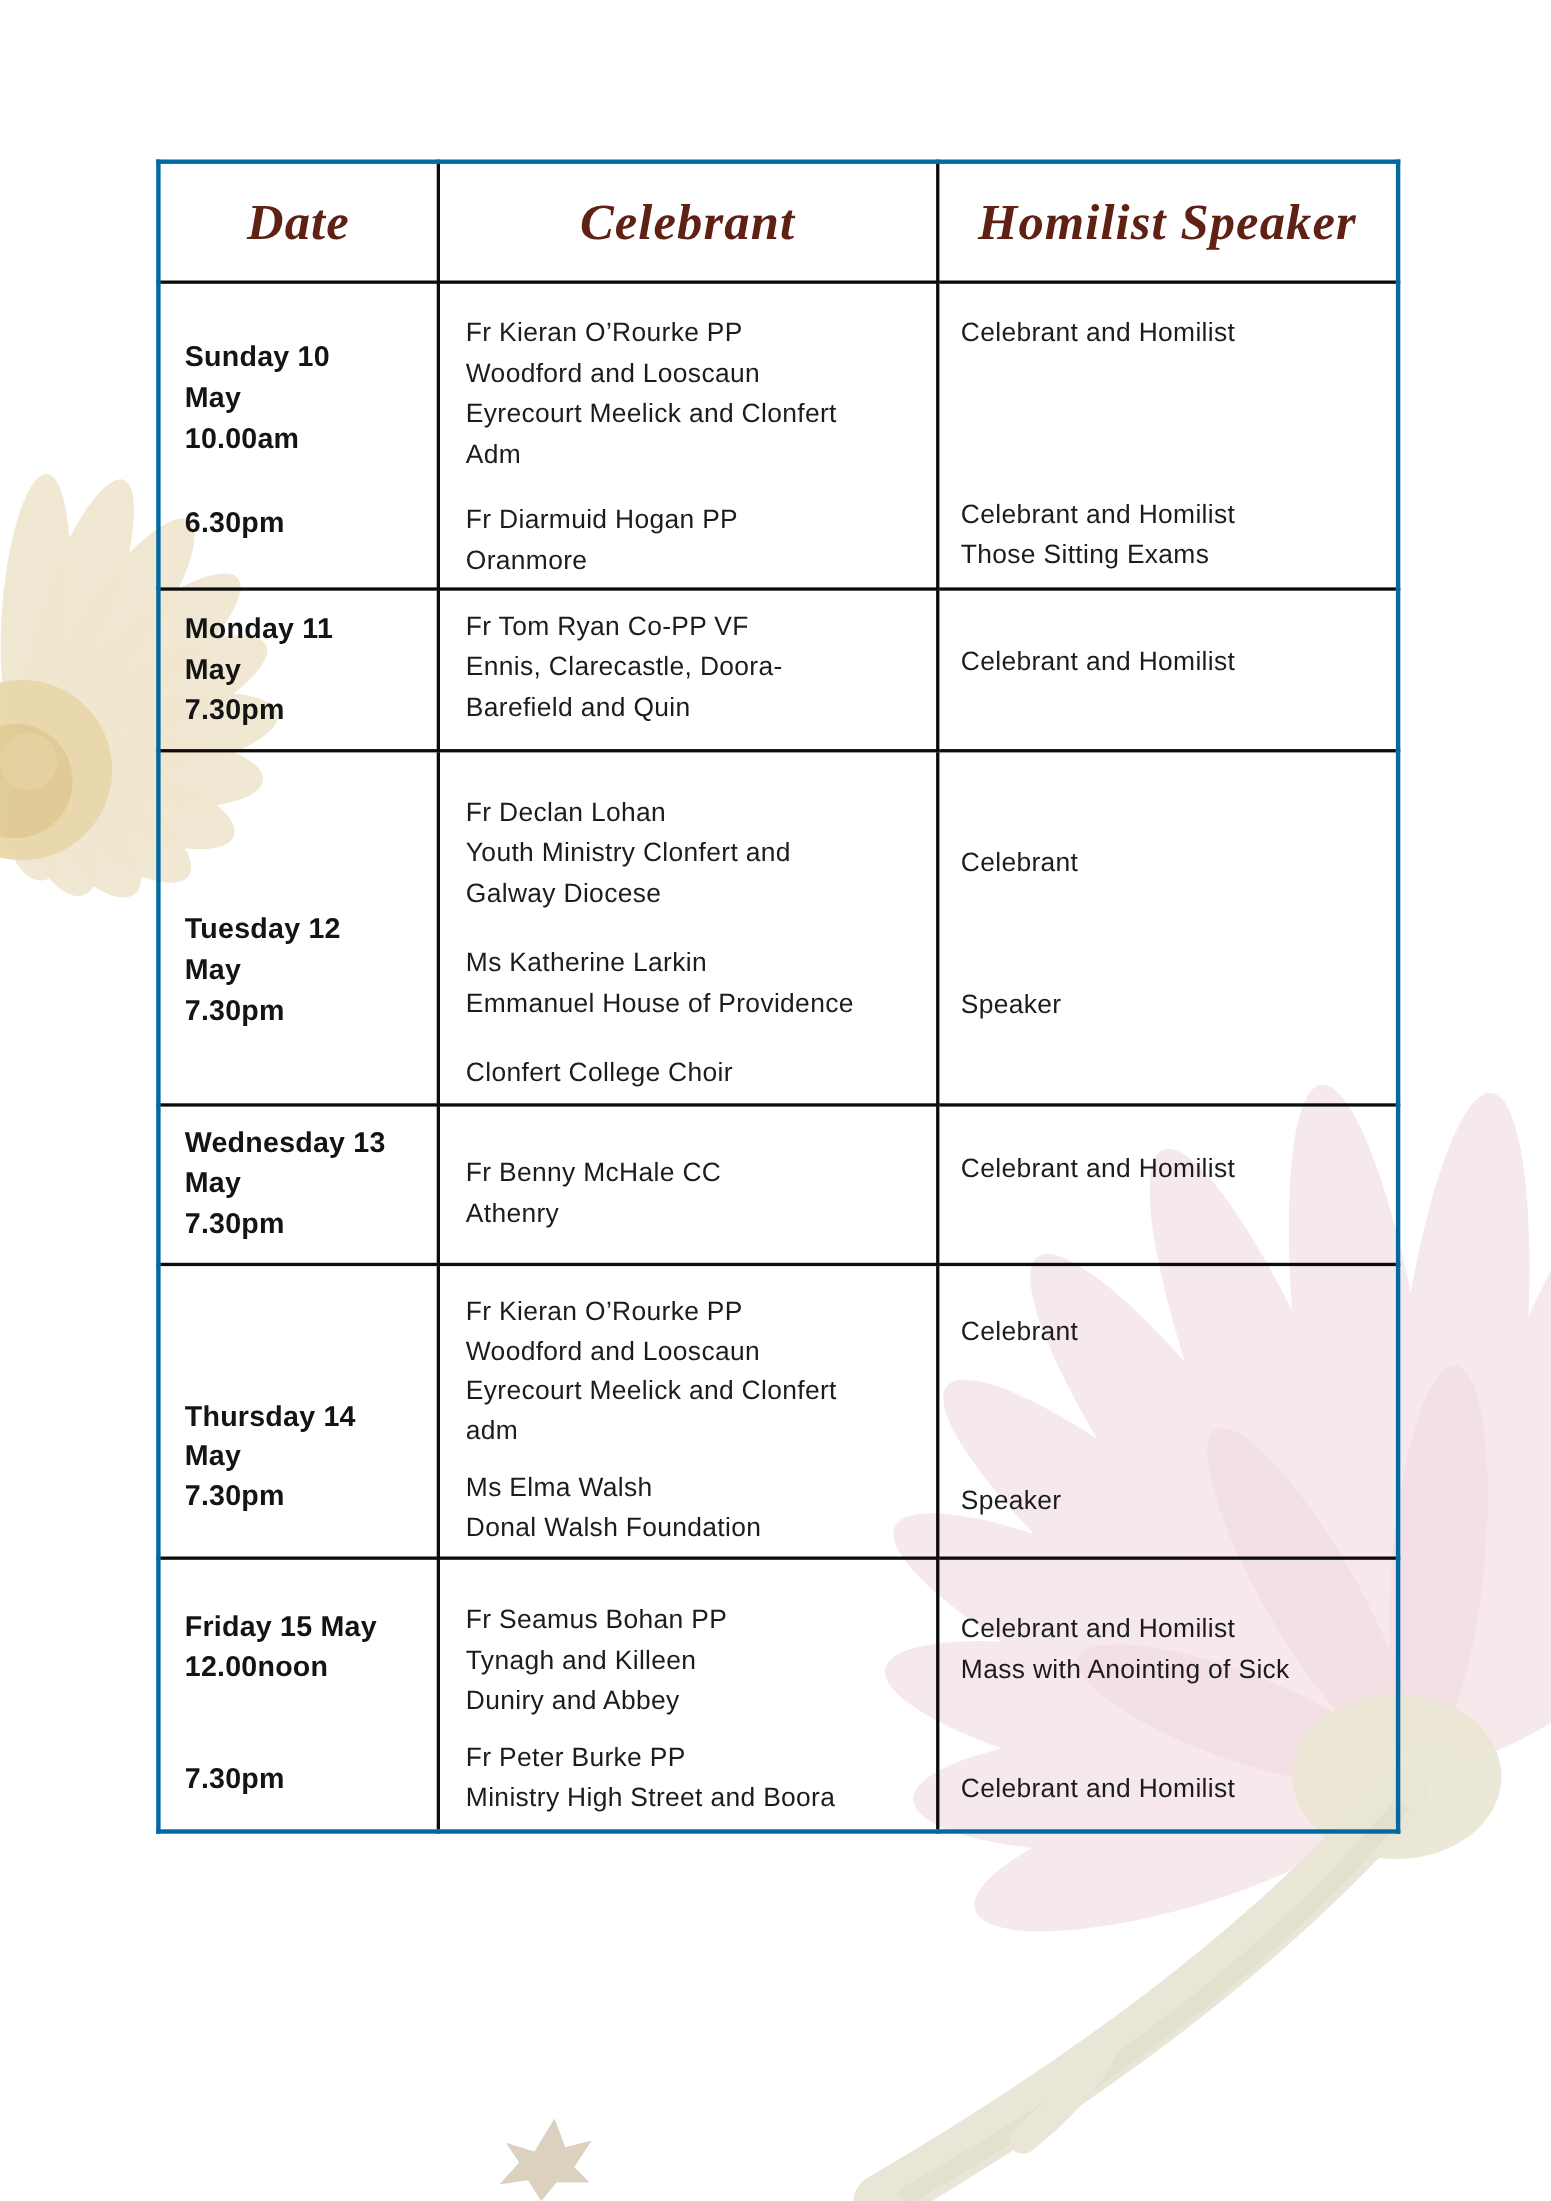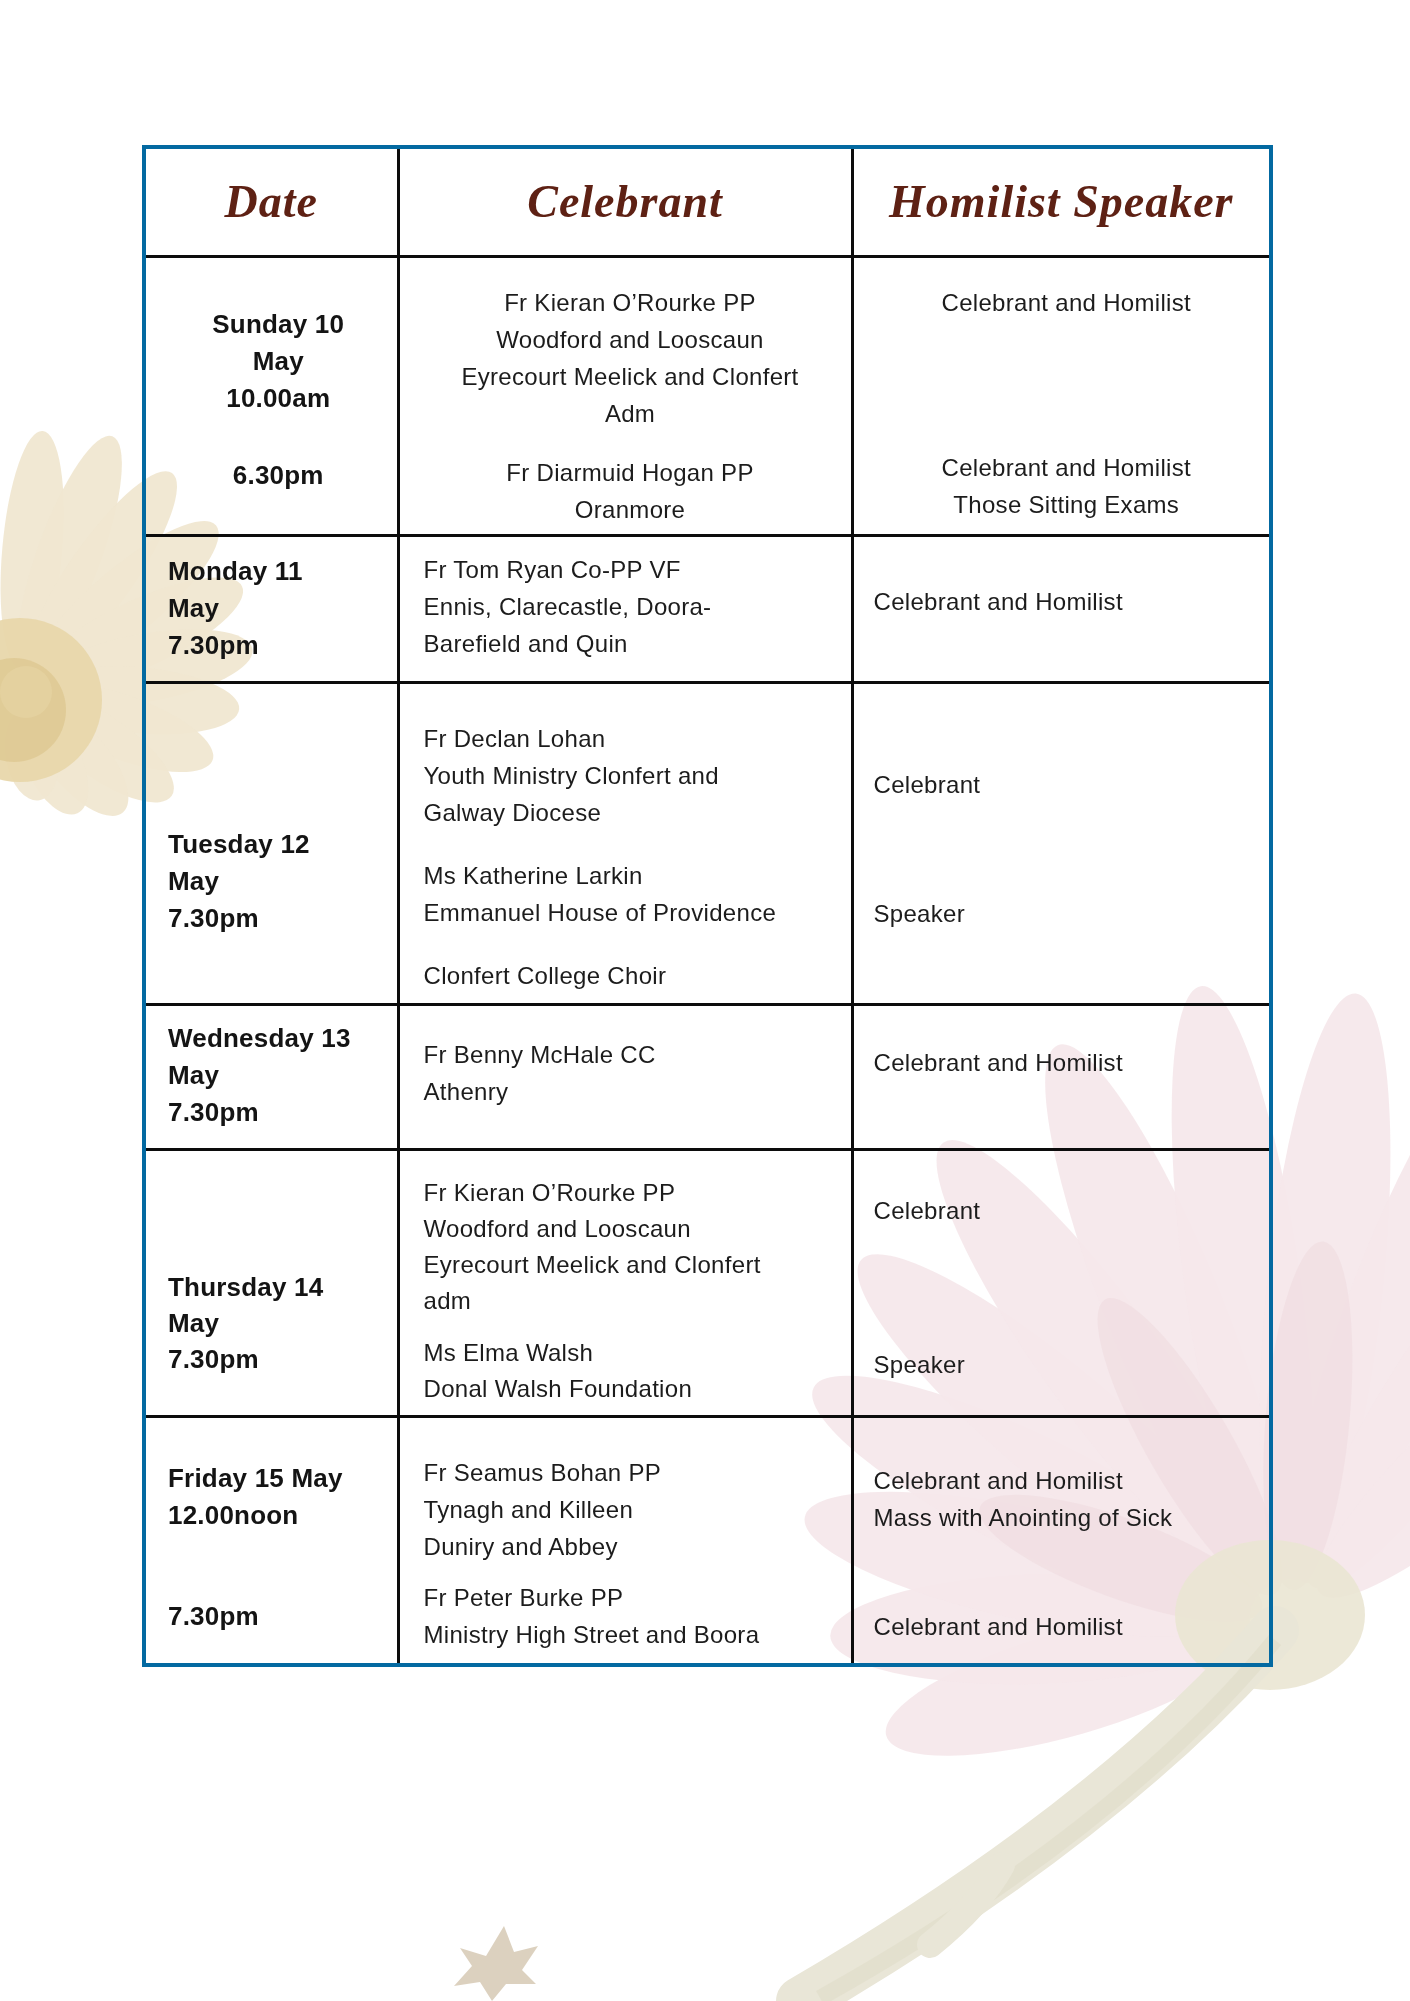--- a/index.html
+++ b/index.html
@@ -20,21 +20,21 @@
   }
   .schedule th, .schedule td {
     border:3px solid #0c0c0c;
     vertical-align:top;
     overflow:hidden;
     background:transparent;
   }
   table.schedule { border:4px solid #0369a1; }
 
   tr.head { height:109px; }
-  tr.r0 { height:279px;text-align:center; }
+  tr.r0 { height:279px; }
   tr.r1 { height:147px; }
   tr.r2 { height:322px; }
   tr.r3 { height:145px; }
   tr.r4 { height:267px; }
   tr.r5 { height:249px; }
   tr.r6 { height:135px; }
 
   .schedule th {
     font-family:"Liberation Serif", serif;
     font-style:italic; font-weight:700;
@@ -49,21 +49,21 @@
   }
   td.cel, td.hom {
     font-size:24px; line-height:37px; color:#1c1c1c; letter-spacing:.3px;
   }
   td.cel { padding-left:24px; padding-right:14px; }
   td.hom { padding-left:20px; padding-right:10px;margin-left:21px; }
   tr.r4 td, tr.r6 td { line-height:36px; }
 
   
   .pt12{padding-top:12px}.pt14{padding-top:14px}.pt16{padding-top:16px}
-  .pt24{padding-top:24px}.pt26{padding-top:26px}.pt34{padding-top:30px}
+  .pt24{padding-top:24px}.pt26{padding-top:26px}.pt34{padding-top:42px}
   .pt36{padding-top:36px}.pt38{padding-top:38px}.pt42{padding-top:42px}
   .pt44{padding-top:44px}.pt46{padding-top:46px}.pt48{padding-top:48px}
   .pt82{padding-top:82px}.pt118{padding-top:118px}.pt142{padding-top:142px}
 
   
   .mt14{margin-top:14px}.mt16{margin-top:16px}.mt22{margin-top:22px}
   .mt26{margin-top:26px}.mt40{margin-top:40px}.mt64{margin-top:64px}
   .mt72{margin-top:72px}.mt92{margin-top:92px}.mt118{margin-top:118px}
   .mt128{margin-top:128px}
 </style>

